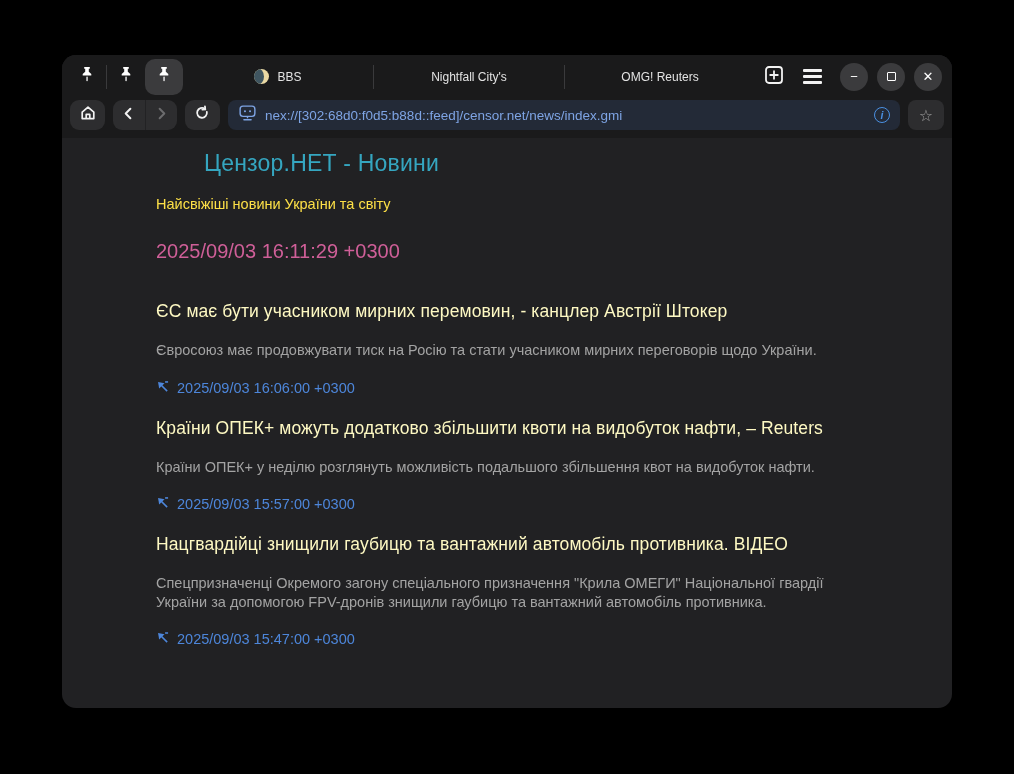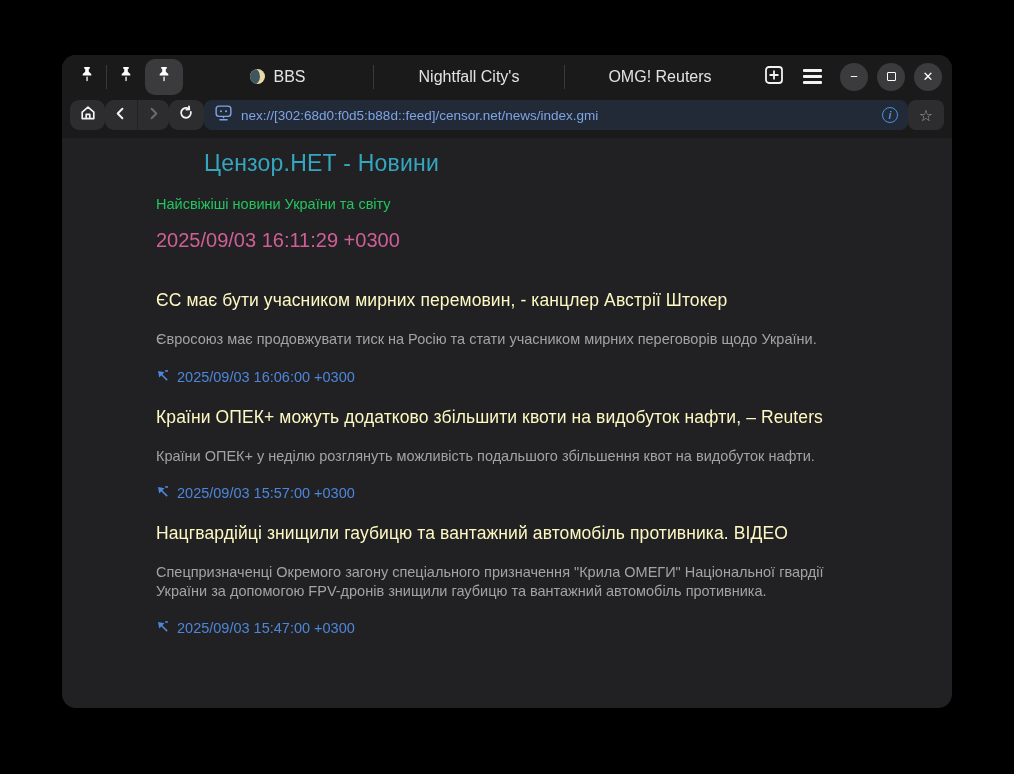--- a/index.html
+++ b/index.html
@@ -10,38 +10,38 @@
     background:#212123; border-radius:14px; overflow:hidden; }
 
   
   .tabbar { height:43px; background:#1a1a1b; display:flex; align-items:center;
     padding:0 10px 0 6px; }
   .pinbtn { width:38px; height:36px; display:flex; align-items:center; justify-content:center;
     border-radius:10px; cursor:pointer; flex:0 0 auto; }
   .pinbtn.active { background:#3b3b3d; }
   .vdiv { width:1px; height:24px; background:#3a3a3c; flex:0 0 auto; }
   .tab { flex:1 1 0; height:100%; display:flex; align-items:center; justify-content:center;
-    gap:8px; color:#e3e3e3; font-size:16px; cursor:pointer; white-space:nowrap; }
+    gap:8px; color:#e3e3e3; font-size:12px; cursor:pointer; white-space:nowrap; }
   .moon { width:15px; height:15px; border-radius:50%; background:#ead9a4;
     position:relative; overflow:hidden; display:inline-block; flex:0 0 auto; }
   .moon .shadow { position:absolute; left:-4px; top:-1px; width:14px; height:17px;
     border-radius:50%; background:#3f5560; }
   .iconbtn { width:38px; height:36px; display:flex; align-items:center; justify-content:center;
     cursor:pointer; flex:0 0 auto; }
   .burger { display:flex; flex-direction:column; gap:3.5px; }
   .burger span { display:block; width:19px; height:2.6px; background:#f2f2f2; border-radius:1px; }
   .winctl { width:28px; height:28px; border-radius:50%; background:#3b3b3d; color:#fff;
     display:flex; align-items:center; justify-content:center; cursor:pointer;
     margin-left:9px; flex:0 0 auto; font-size:13px; }
   .winctl .glyph { line-height:1; }
   .maxbox { width:9px; height:9px; border:1.6px solid #fff; border-radius:1px; display:block; }
 
   
   .navbar { height:40px; background:#1a1a1b; display:flex; align-items:center;
-    padding:0 8px 6px 8px; }
+    padding:0 8px 6px 8px; gap:8px; }
   .navbtn { height:30px; background:#2d2d2f; border-radius:9px; display:flex;
     align-items:center; justify-content:center; cursor:pointer; flex:0 0 auto; }
   .homebtn { width:35px; }
   .bfpill { width:64px; background:#2d2d2f; border-radius:9px; height:30px; display:flex; flex:0 0 auto; }
   .bfpill .half { width:50%; display:flex; align-items:center; justify-content:center; cursor:pointer; }
   .bfpill .sep { width:1px; height:30px; background:#222224; }
   .reloadbtn { width:35px; }
   .urlbar { flex:1 1 auto; height:30px; background:#232a37; border-radius:8px;
     display:flex; align-items:center; padding:0 10px; gap:8px; min-width:0; }
   .urltext { color:#7ea4e4; font-size:13.5px; white-space:nowrap; overflow:hidden;
@@ -50,21 +50,21 @@
     color:#4a90e2; font-size:10.5px; font-weight:bold; display:flex; align-items:center;
     justify-content:center; flex:0 0 auto; cursor:pointer; font-style:italic; }
   .starbtn { width:36px; height:30px; background:#2d2d2f; border-radius:8px; color:#9a9a9a;
     font-size:16px; display:flex; align-items:center; justify-content:center;
     cursor:pointer; flex:0 0 auto; }
 
   
   .content { padding:12px 40px 20px 94px; }
   .page-title { color:#35a6c0; font-size:23px; font-weight:500; margin-bottom:19px;
     letter-spacing:0.2px;margin-left:48px; }
-  .page-subtitle { color:#22c55e; font-size:14.5px; margin-bottom:17px; }
+  .page-subtitle { color:#fde047; font-size:14.5px; margin-bottom:28px; }
   .page-updated { color:#cf5f98; font-size:20px; font-weight:400; margin-bottom:38px; }
   .article h3 { color:#fef9c3; font-size:17.5px; font-weight:500; margin-bottom:19px;
     letter-spacing:0.1px; }
   .article p { color:#a3a3a3; font-size:14.5px; line-height:1.28; max-width:690px;
     margin-bottom:20px; }
   .timelink { display:flex; gap:8px; color:#4d86da; font-size:14.5px;
     margin-bottom:22px; cursor:pointer; text-decoration:none; }
 </style>
 </head>
 <body>

